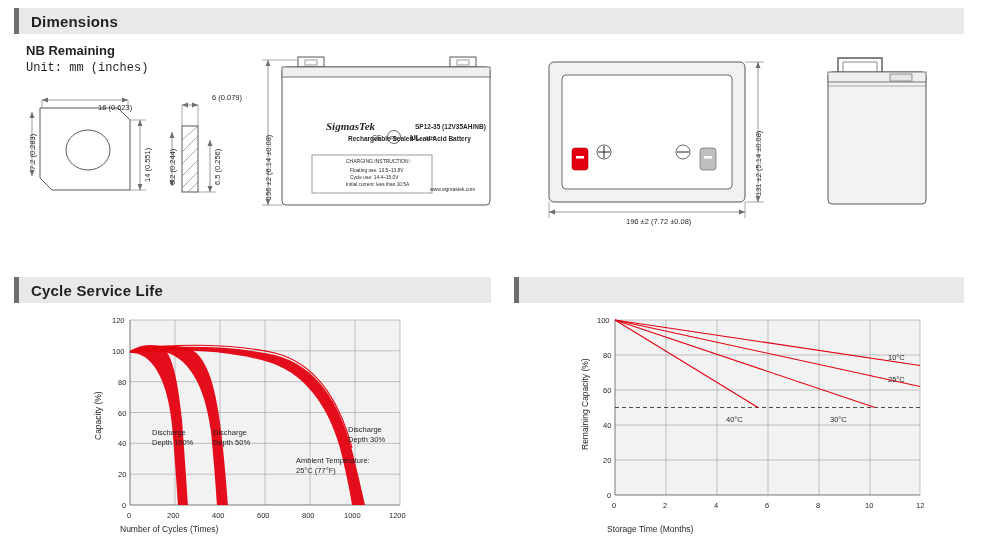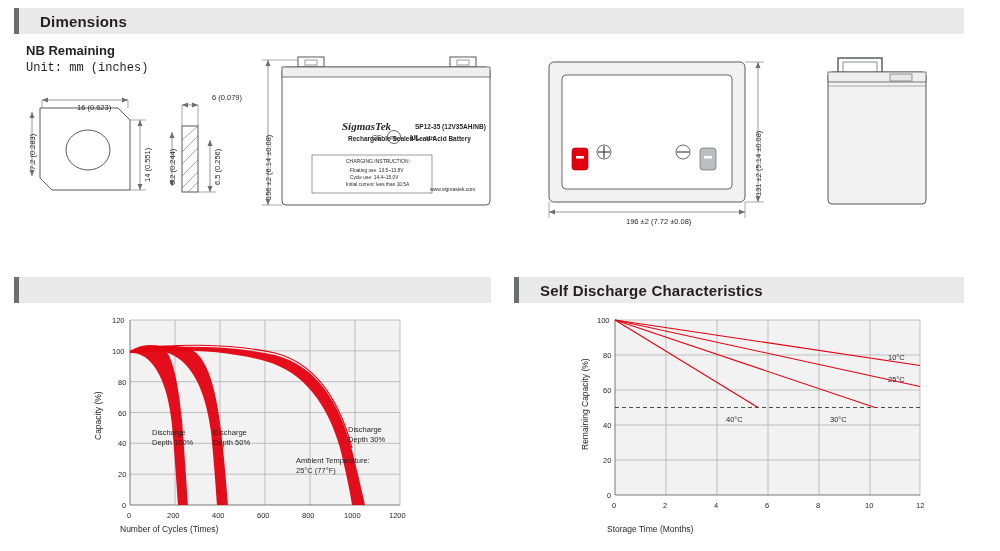--- a/index.html
+++ b/index.html
@@ -15,21 +15,21 @@
     background:#e9e9e9;
     height:26px;
     display:flex;
     align-items:center;
     position:absolute;
   }
   .section-bar .accent{
     width:5px;height:26px;background:#6d6e71;
   }
   .section-bar .title{
-    font-size:15px;font-weight:bold;margin-left:21px;letter-spacing:.2px;
+    font-size:15px;font-weight:bold;margin-left:12px;letter-spacing:.2px;
   }
   #dim-bar{left:14px;top:8px;width:950px;}
   #cycle-bar{left:14px;top:277px;width:477px;}
   #self-bar{left:514px;top:277px;width:450px;}
 
   .sub-title{position:absolute;font-size:13px;font-weight:bold;}
   .sub-unit{position:absolute;font-size:12px;font-family:Liberation Mono, monospace;}
 
   .lbl{position:absolute;font-size:7.5px;color:#231f20;white-space:nowrap;padding-left:30px;}
   .lbl-v{position:absolute;font-size:7.5px;color:#231f20;white-space:nowrap;transform-origin:0 0;transform:rotate(-90deg);}
@@ -45,21 +45,21 @@
   .grid-line{stroke:#9a9a9a;stroke-width:.6;}
   .axis{stroke:#58595b;stroke-width:.8;}
   .plot-bg{fill:#f2f2f2;}
   .curve-red{stroke:#e3000f;stroke-width:1.1;fill:none;}
   .curve-red-fill{fill:#e3000f;}
   .tick{font-size:7.5px;fill:#231f20;font-family:"Liberation Sans",sans-serif;}
   .axname{font-size:8.5px;fill:#231f20;font-family:"Liberation Sans",sans-serif;}
   .annot{font-size:7.5px;fill:#231f20;font-family:"Liberation Sans",sans-serif;}
   .dashline{stroke:#231f20;stroke-width:.8;stroke-dasharray:4 3;fill:none;}
 
-  .brand{font-family:"Liberation Serif", serif;font-weight:bold;font-style:italic;margin-left:16px;}
+  .brand{font-family:"Liberation Serif", serif;font-weight:bold;font-style:italic;}
 </style>
 </head>
 <body>
 
 <div class="section-bar" id="dim-bar">
   <div class="accent"></div>
   <div class="title">Dimensions</div>
 </div>
 
 <div class="sub-title" style="left:26px;top:43px;">NB Remaining</div>
@@ -105,21 +105,21 @@
   <line class="ln" x1="172" y1="132" x2="172" y2="186"></line>
   <path d="M172,132 l-2.5,6 l5,0 Z" fill="#6d6e71"></path>
   <path d="M172,186 l-2.5,-6 l5,0 Z" fill="#6d6e71"></path>
 
   <line class="ln" x1="210" y1="140" x2="210" y2="192"></line>
   <path d="M210,140 l-2.5,6 l5,0 Z" fill="#6d6e71"></path>
   <path d="M210,192 l-2.5,-6 l5,0 Z" fill="#6d6e71"></path>
   <line class="ln-d" x1="198" y1="192" x2="216" y2="192"></line>
 </svg>
 
-<div class="lbl" style="left:47px;top:103px;">16 (0.623)</div>
+<div class="lbl" style="left:68px;top:103px;">16 (0.623)</div>
 <div class="lbl-v" style="left:28px;top:170px;">7.2 (0.283)</div>
 <div class="lbl-v" style="left:143px;top:182px;">14 (0.551)</div>
 <div class="lbl" style="left:182px;top:93px;">6 (0.079)</div>
 <div class="lbl-v" style="left:168px;top:185px;">6.2 (0.244)</div>
 <div class="lbl-v" style="left:213px;top:185px;">6.5 (0.256)</div>
 
 <svg width="1000" height="551">
 
   <rect x="298" y="57" width="26" height="10" class="batt" fill="#e6e6e6"></rect>
   <rect x="305" y="60" width="12" height="5" fill="#ffffff" stroke="#58595b" stroke-width=".6"></rect>
@@ -194,20 +194,21 @@
   <rect x="828" y="72" width="98" height="132" rx="4" class="battfill"></rect>
   <rect x="828" y="72" width="98" height="10" fill="#efefef" stroke="#58595b" stroke-width=".8"></rect>
   <path d="M838,72 L838,58 L882,58 L882,72" fill="none" stroke="#58595b" stroke-width="1.4"></path>
   <path d="M843,72 L843,62 L877,62 L877,72" fill="none" stroke="#58595b" stroke-width=".7"></path>
   <rect x="890" y="74" width="22" height="7" fill="#e6e6e6" stroke="#58595b" stroke-width=".6"></rect>
   <line x1="828" y1="86" x2="926" y2="86" stroke="#58595b" stroke-width=".5"></line>
 </svg>
 
 <div class="section-bar" id="cycle-bar">
   <div class="accent"></div>
+  <div class="title">Cycle Service Life</div>
 </div>
 
 <svg width="500" height="260" style="left:0;top:300px;" class="chart-wrap">
 
   <rect x="130" y="20" width="270" height="185" class="plot-bg"></rect>
 
   <g class="grid-line">
     <line x1="175" y1="20" x2="175" y2="205"></line>
     <line x1="220" y1="20" x2="220" y2="205"></line>
     <line x1="265" y1="20" x2="265" y2="205"></line>
@@ -259,21 +260,20 @@
   <text class="annot" x="348" y="142">Depth 30%</text>
   <text class="annot" x="296" y="163">Ambient Temperature:</text>
   <text class="annot" x="296" y="173">25°C (77°F)</text>
 
   <text class="axname" x="120" y="232">Number of Cycles (Times)</text>
   <text class="axname" x="0" y="0" transform="translate(101,140) rotate(-90)">Capacity (%)</text>
 </svg>
 
 <div class="section-bar" id="self-bar">
   <div class="accent"></div>
-  <div class="title">Self Discharge Characteristics</div>
 </div>
 
 <svg width="500" height="260" style="left:500px;top:300px;" class="chart-wrap">
 
   <rect x="115" y="20" width="305" height="175" class="plot-bg"></rect>
   <g class="grid-line">
     <line x1="166" y1="20" x2="166" y2="195"></line>
     <line x1="217" y1="20" x2="217" y2="195"></line>
     <line x1="268" y1="20" x2="268" y2="195"></line>
     <line x1="319" y1="20" x2="319" y2="195"></line>

